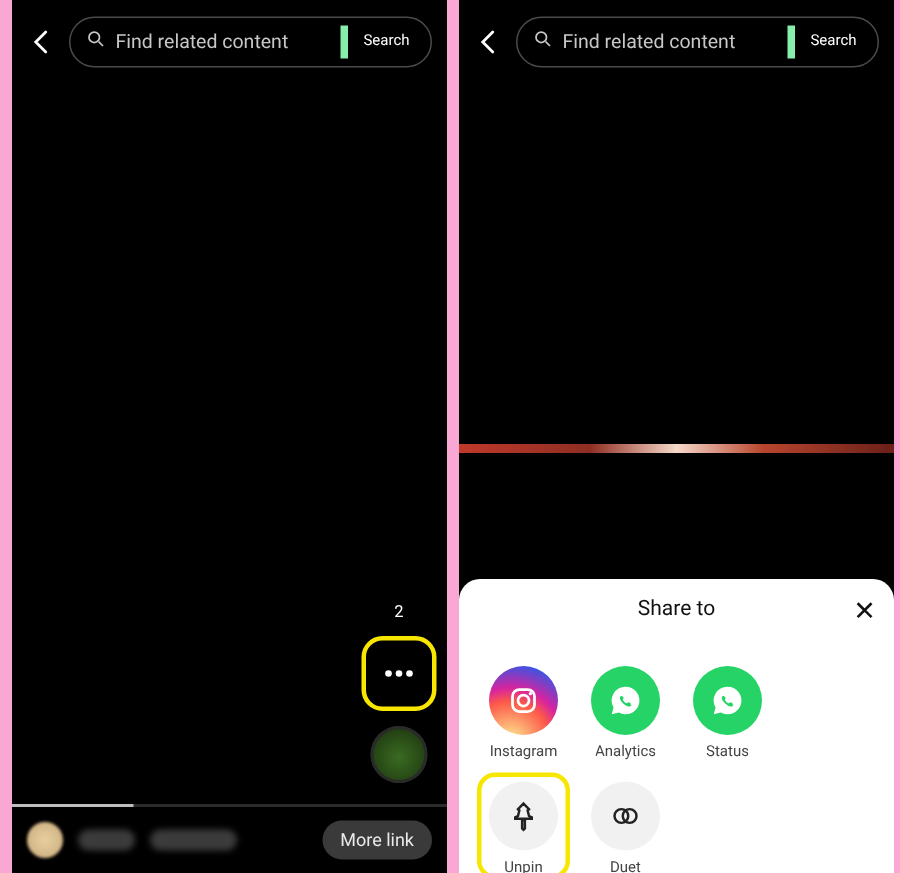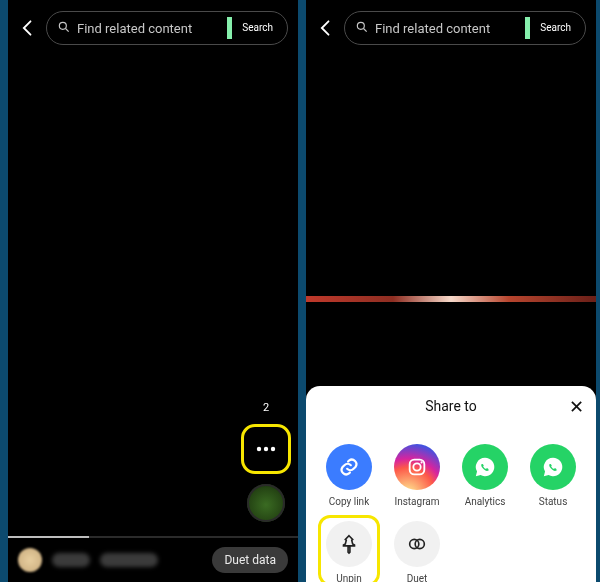--- a/index.html
+++ b/index.html
@@ -1,16 +1,16 @@
 <!DOCTYPE html>
 <html><head>
 <meta charset="utf-8">
 <style>
   html,body{margin:0;padding:0;background:#fff;font-family:-apple-system,BlinkMacSystemFont,'Segoe UI',Roboto,Arial,sans-serif}
-  .canvas{width:600px;height:582px;position:relative;background:#0c4a6e;overflow:hidden}
+  .canvas{width:600px;height:582px;position:relative;background:#f9a8d4;overflow:hidden}
   .phone{position:absolute;top:0;width:290px;height:582px;background:#000;overflow:hidden}
   .phone.left{left:8px}
   .phone.right{left:306px}
   .topbar{display:flex;align-items:center;gap:8px;padding:10px 10px 0 10px;height:46px;box-sizing:border-box}
   .back-arrow svg{width:20px;height:20px;display:block}
   .search-pill{flex:1;display:flex;align-items:center;border:1px solid #4a4a4a;border-radius:20px;height:32px;padding:0 4px 0 10px;color:#c7c7c7;font-size:13px}
   .search-pill .mag{margin-right:6px}
   .search-pill .ph{flex:1;white-space:nowrap;overflow:hidden}
   .search-pill .go{border-left:5px solid #86efac;padding:0 10px;color:#fff;font-size:10px;line-height:22px}
   
@@ -82,21 +82,21 @@
       <span class="disc"></span>
     </div>
 
     <div class="progress">
         <div></div>
       </div>
     <div class="caption-row">
       <span class="avatar-blur"></span>
       <span class="blob" style="width:38px"></span>
       <span class="blob" style="width:58px"></span>
-      <span class="more-data">Duet data</span>
+      <span class="more-data">More link</span>
     </div>
   </div>
 
   <div class="phone right">
     <div class="topbar">
       <span class="back-arrow">
         <svg viewBox="0 0 24 24" fill="none" stroke="#fff" stroke-width="2.2" stroke-linecap="round">
             <path d="M15 4l-8 8 8 8"></path>
           </svg>
       </span>
@@ -114,29 +114,20 @@
 
     <div class="video-edge"></div>
 
     <div class="sheet">
       <div class="sheet-head">
         <span>Share to</span>
         <span class="sheet-close">✕</span>
       </div>
 
       <div class="row">
-        <div class="tile">
-          <span class="ico link">
-            <svg viewBox="0 0 24 24" fill="none" stroke="#fff" stroke-width="2.4" stroke-linecap="round">
-                <path d="M10 14a5 5 0 0 0 7 0l2-2a5 5 0 0 0-7-7l-1 1"></path>
-                <path d="M14 10a5 5 0 0 0-7 0l-2 2a5 5 0 0 0 7 7l1-1"></path>
-              </svg>
-          </span>
-          <span class="lbl">Copy link</span>
-        </div>
         <div class="tile">
           <span class="ico ig">
             <svg viewBox="0 0 24 24" fill="none" stroke="#fff" stroke-width="2">
                 <rect x="4" y="4" width="16" height="16" rx="5"></rect>
                 <circle cx="12" cy="12" r="4"></circle>
                 <circle cx="17" cy="7" r="1.2" fill="#fff" stroke="none"></circle>
               </svg>
           </span>
           <span class="lbl">Instagram</span>
         </div>

